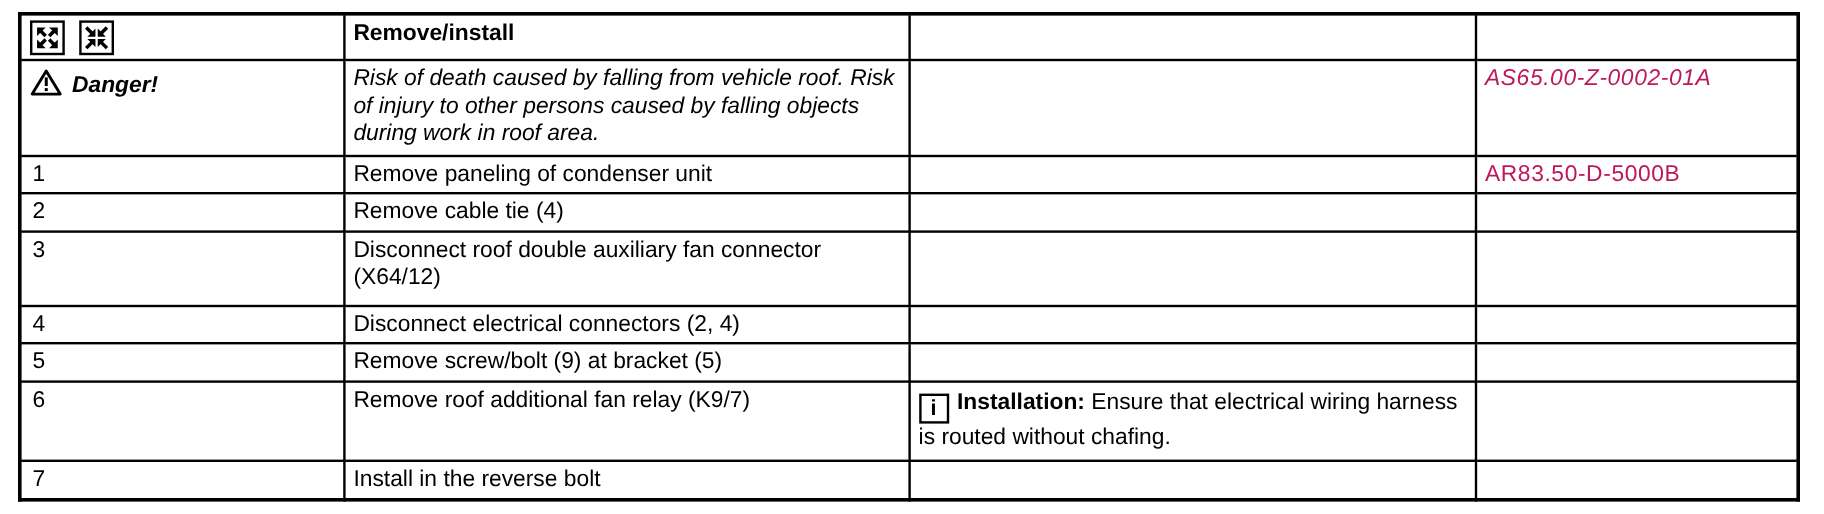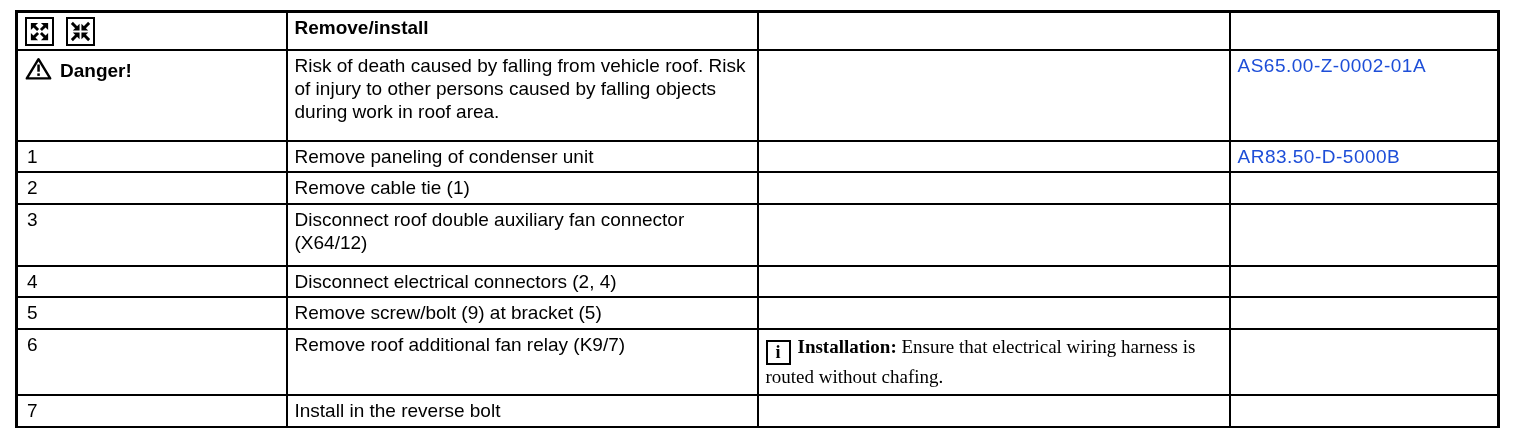--- a/index.html
+++ b/index.html
@@ -26,21 +26,21 @@
     font-size: 19px;
     line-height: 1.22;
     overflow: hidden;
   }
   .proc-table {
     border: 3px solid #000000;
   }
   td.c-num { padding-left: 9px; }
   .bold { font-weight: bold; }
   .ref-link {
-    color: #1d4ed8;
+    color: #be185d;
     text-decoration: none;
     cursor: pointer;
     letter-spacing: 0.5px;
   }
   .icon-btn {
     display: inline-block;
     width: 29px;
     height: 29px;
     border: 2px solid #000000;
     background: #ffffff;
@@ -61,21 +61,21 @@
     width: 25px;
     height: 25px;
     border: 2px solid #000000;
     font-weight: bold;
     font-size: 18px;
     text-align: center;
     line-height: 21px;
     vertical-align: -5px;
     margin-right: 7px;
   }
-  .note-wrap { margin-top: 2px; font-family: Liberation Serif, serif; }
+  .note-wrap { margin-top: 2px; }
 </style>
 </head>
 <body>
 
 <table class="proc-table">
   <colgroup>
     <col style="width:270px">
     <col style="width:471px">
     <col style="width:472px">
     <col style="width:269px">
@@ -107,21 +107,21 @@
           <polygon points="13,13 20,13 13,20"></polygon>
           <line x1="21" y1="21" x2="16" y2="16" stroke="#000" stroke-width="3"></line>
         </svg>
       </span>
     </td>
     <td class="bold">Remove/install</td>
     <td></td>
     <td></td>
   </tr>
 
-  <tr style="height:91px;">
+  <tr style="height:80px;font-style:italic;">
     <td style="padding-top:6px;">
       <span class="danger-head">
         <span class="warn-tri">
           <svg width="27" height="24" viewBox="0 0 27 24">
             <path d="M13.5 2.2 L25.2 21.4 L1.8 21.4 Z" fill="none" stroke="#000000" stroke-width="2.4" stroke-linejoin="round"></path>
             <rect x="12.3" y="7.5" width="2.5" height="7.2" fill="#000000"></rect>
             <rect x="12.3" y="16.4" width="2.5" height="2.5" fill="#000000"></rect>
           </svg>
         </span><span class="bold">Danger!</span>
       </span>
@@ -137,21 +137,21 @@
     <td class="c-num">1</td>
     <td>Remove paneling of condenser unit</td>
     <td></td>
     <td>
       <span class="ref-link">AR83.50-D-5000B</span>
     </td>
   </tr>
 
   <tr style="height:32px;">
     <td class="c-num">2</td>
-    <td>Remove cable tie (1)</td>
+    <td>Remove cable tie (4)</td>
     <td></td>
     <td></td>
   </tr>
 
   <tr style="height:62px;">
     <td class="c-num">3</td>
     <td>Disconnect roof double auxiliary fan connector (X64/12)</td>
     <td></td>
     <td></td>
   </tr>

